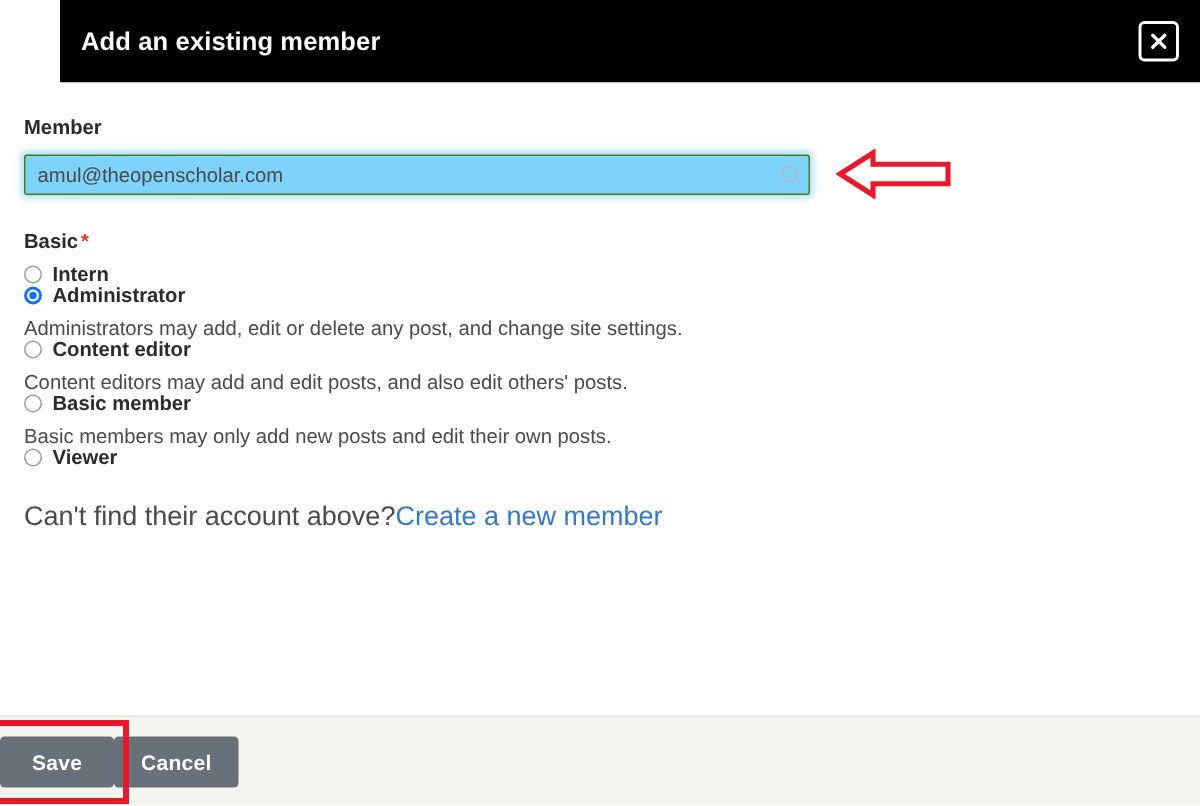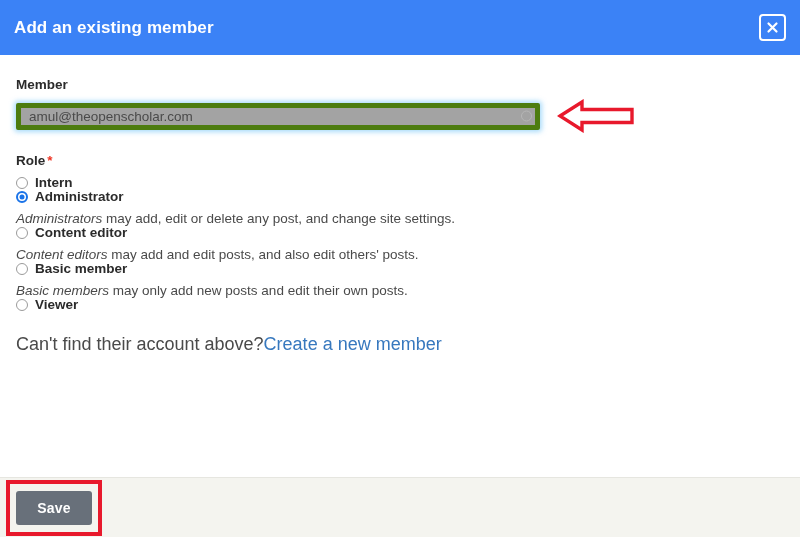--- a/index.html
+++ b/index.html
@@ -24,26 +24,27 @@
     display: flex;
     flex-direction: column;
     background: #ffffff;
     position: relative;
   }
 
   
   .dialog-header {
     height: 55px;
     min-height: 55px;
-    background: #3b82f6;
+    background: #000000;
     display: flex;
     align-items: center;
     justify-content: space-between;
     padding: 0 14px 0 14px;
     box-sizing: border-box;
+    margin-left: 40px;
   }
   .dialog-title {
     color: #ffffff;
     font-size: 17px;
     font-weight: bold;
     letter-spacing: 0.1px;
     line-height: 1;
   }
   .close-button {
     width: 27px;
@@ -87,28 +88,28 @@
     align-items: center;
   }
   .input-wrap {
     position: relative;
     width: 524px;
   }
   .member-input {
     width: 100%;
     height: 27px;
     box-sizing: border-box;
-    border: 5px solid #4d7c0f;
+    border: 1px solid #4d7c0f;
     border-radius: 2px;
     outline: none;
     padding: 2px 28px 2px 8px;
     font-family: "Liberation Sans", sans-serif;
     font-size: 13.5px;
     color: #4a4a4a;
-    background: #a3a3a3;
+    background: #7dd3fc;
     box-shadow: 0 0 5px 2px rgba(100,190,245,0.55);
   }
   .throbber {
     position: absolute;
     right: 8px;
     top: 50%;
     transform: translateY(-50%);
     width: 11px;
     height: 11px;
     border: 1.6px solid #b6b6b6;
@@ -170,21 +171,21 @@
     color: #2b2b2b;
     cursor: pointer;
     line-height: 14px;
   }
   .role-desc {
     font-size: 13.5px;
     color: #4a4a4a;
     margin-top: 7px;
     line-height: 15px;
   }
-  .role-desc .em { font-style: italic; }
+  .role-desc .em { }
 
   
   .create-line {
     margin-top: 22px;
     font-size: 18px;
     color: #4a4a4a;
   }
   .create-link {
     color: #3778be;
     text-decoration: none;
@@ -192,21 +193,20 @@
   }
 
   
   .dialog-footer {
     height: 60px;
     min-height: 60px;
     background: #f4f4ef;
     border-top: 1px solid #e6e6e0;
     display: flex;
     align-items: center;
-    padding-left: 16px;
     box-sizing: border-box;
     position: relative;
   }
   .btn {
     height: 34px;
     min-width: 76px;
     background: #68707a;
     color: #ffffff;
     font-family: "Liberation Sans", sans-serif;
     font-size: 14px;
@@ -256,21 +256,21 @@
       </div>
       <span class="arrow-annot">
         <svg width="78" height="34" viewBox="0 0 78 34">
           <path d="M3 17 L25 3 L25 10.5 L75 10.5 L75 23.5 L25 23.5 L25 31 Z" fill="#ffffff" stroke="#e8192c" stroke-width="3.4" stroke-linejoin="miter"></path>
         </svg>
       </span>
     </div>
 
     <div class="role-section">
       <span class="role-label">
-        <span>Role</span><span class="req-star">*</span>
+        <span>Basic</span><span class="req-star">*</span>
       </span>
 
       <div class="radio-row">
         <span class="radio-mark"></span>
         <span class="radio-label">Intern</span>
       </div>
 
       <div class="radio-row">
         <span class="radio-mark checked"></span>
         <span class="radio-label">Administrator</span>
@@ -303,15 +303,16 @@
 
     <div class="create-line"><span>Can't find their account above?</span><a class="create-link">Create a new member</a></div>
 
   </div>
 
   <div class="dialog-footer">
     <span class="save-wrap">
       <button class="btn">Save</button>
       <span class="save-highlight"></span>
     </span>
+    <button class="btn">Cancel</button>
   </div>
 
 </div>
 
 </body></html>

